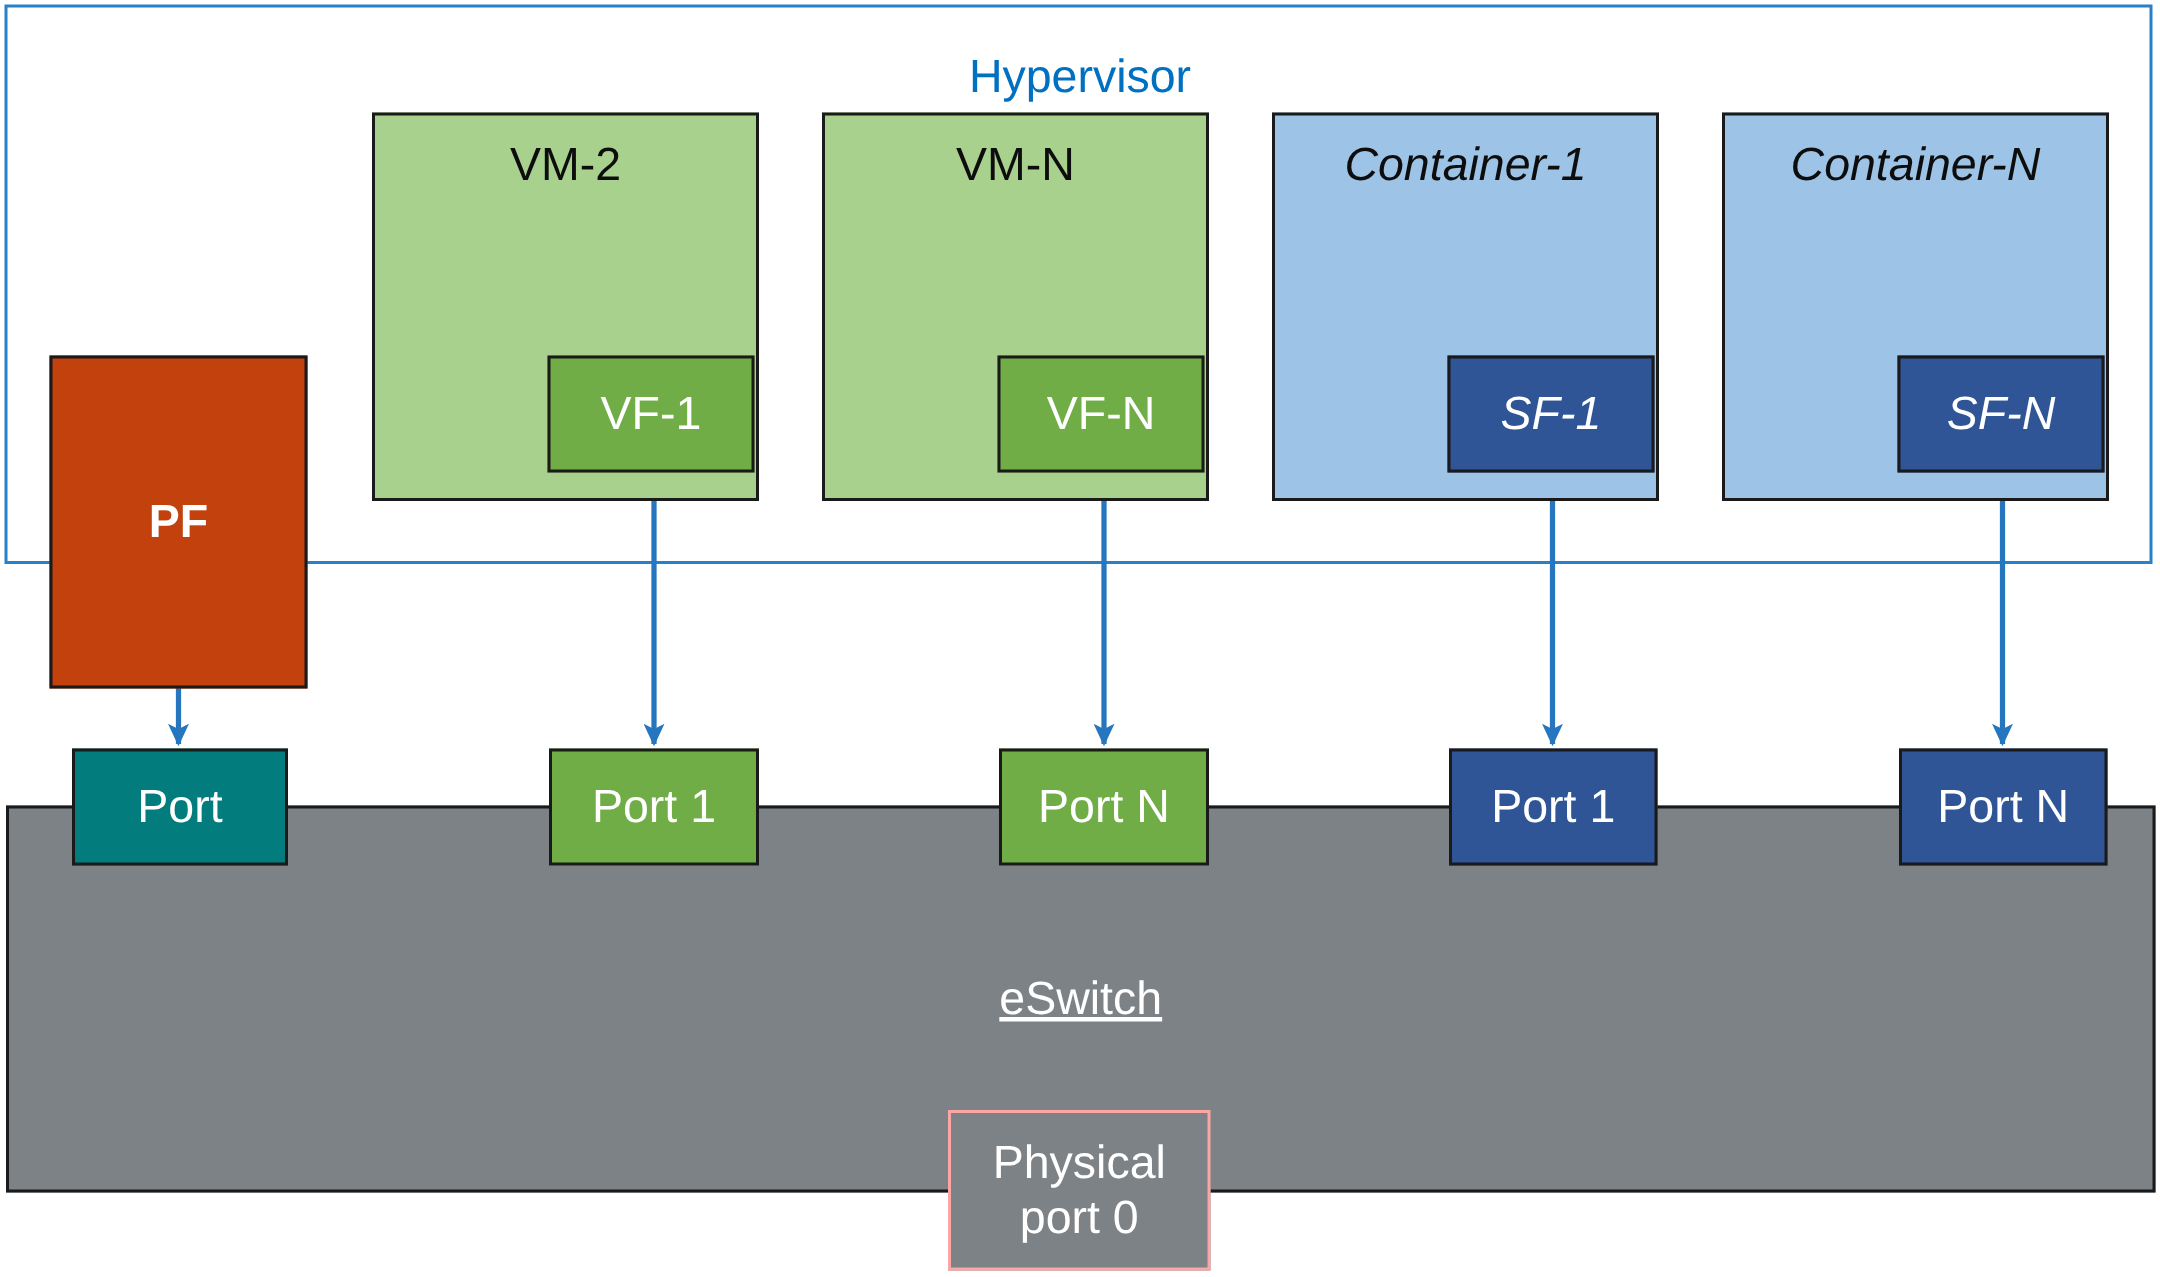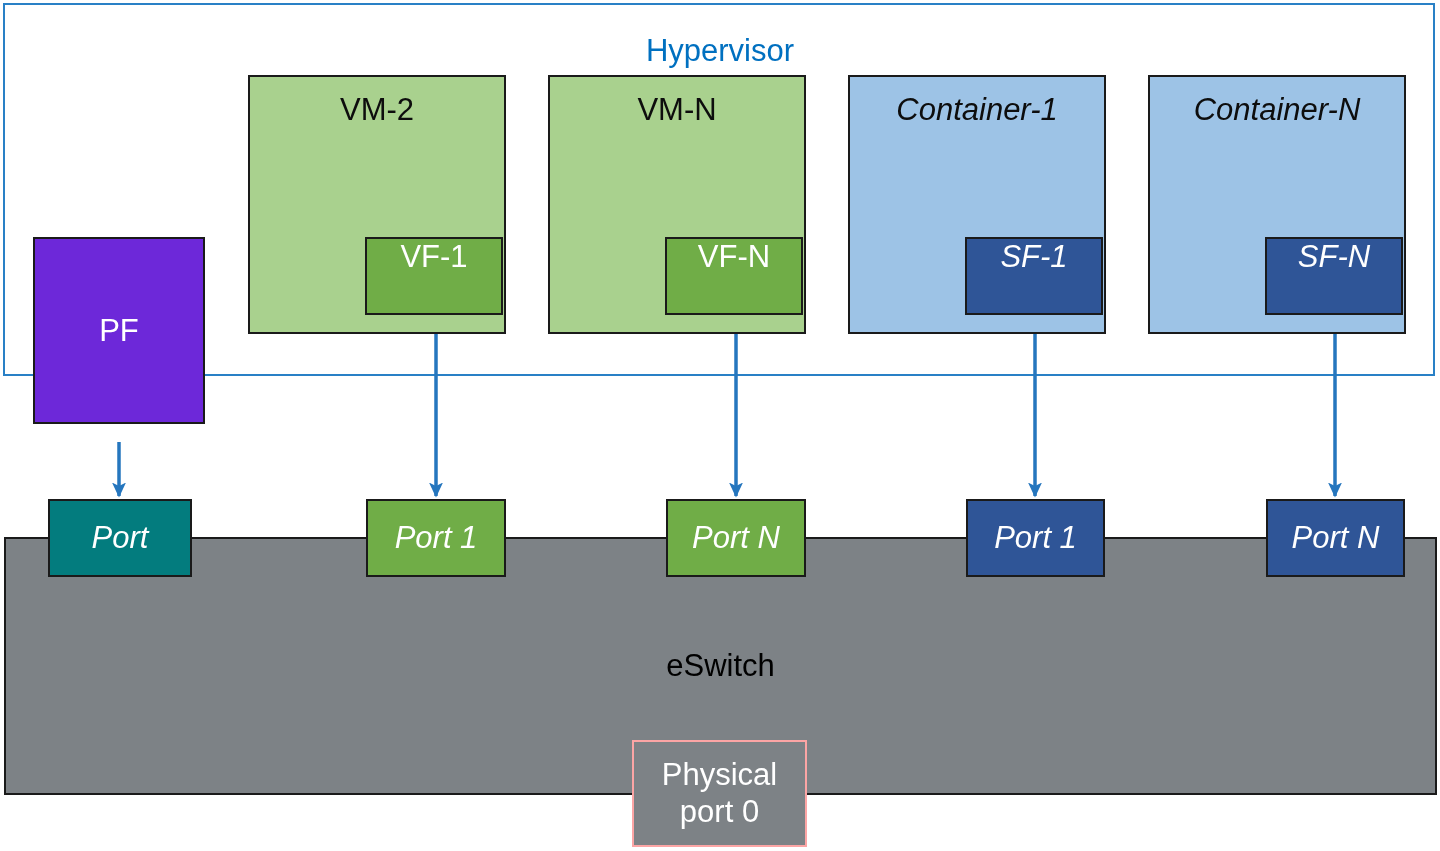--- a/index.html
+++ b/index.html
@@ -22,50 +22,50 @@
     border:2px solid #1a1a1a;box-sizing:border-box;z-index:1;
   }
   .guest.vm{background:#A9D18E;}
   .guest.container{background:#9DC3E6;font-style:italic;}
   .guest-label{
     text-align:center;padding-top:15px;font-size:31px;color:#0d0d0d;
   }
   .fn{
     position:absolute;right:1px;top:160px;width:138px;height:78px;
     border:2.5px solid #1a1a1a;box-sizing:border-box;
-    display:flex;align-items:flex-start;justify-content:center;
+    display:flex;align-items:center;justify-content:center;
     color:#ffffff;font-size:31px;
   }
   .fn.vf{background:#70AD47;}
   .fn.sf{background:#2F5597;}
   
   .pf{
-    position:absolute;left:33px;top:237px;width:172px;height:187px;
-    background:#6d28d9;border:2.5px solid #1a1a1a;box-sizing:border-box;
+    position:absolute;left:33px;top:237px;width:172px;height:222px;
+    background:#c2410c;border:2.5px solid #1a1a1a;box-sizing:border-box;
     display:flex;align-items:center;justify-content:center;
-    color:#ffffff;font-size:31px;z-index:2;
+    color:#ffffff;font-size:31px;z-index:2;font-weight:bold;
   }
   
   .arrows{position:absolute;left:0;top:0;z-index:1;}
   
   .eswitch{
     position:absolute;left:4px;top:537px;width:1433px;height:258px;
     background:#7D8286;border:2.5px solid #1a1a1a;box-sizing:border-box;z-index:1;
   }
   .eswitch-label{
     position:absolute;left:0;right:0;top:0;bottom:0;
     display:flex;align-items:center;justify-content:center;
-    color:#000000;font-size:31px;
+    color:#ffffff;font-size:31px;text-decoration:underline;
   }
   
   .port{
     position:absolute;top:499px;height:78px;
     border:2.5px solid #1a1a1a;box-sizing:border-box;
     display:flex;align-items:center;justify-content:center;
-    color:#ffffff;font-size:31px;z-index:3;font-style:italic;
+    color:#ffffff;font-size:31px;z-index:3;
   }
   .port.teal{left:48px;width:144px;background:#037C7E;}
   .port.green1{left:366px;width:140px;background:#70AD47;}
   .port.greenN{left:666px;width:140px;background:#70AD47;}
   .port.blue1{left:966px;width:139px;background:#2F5597;}
   .port.blueN{left:1266px;width:139px;background:#2F5597;}
   
   .physical{
     position:absolute;left:632px;top:740px;width:175px;height:107px;
     background:#7D8286;border:2px solid #fca5a5;box-sizing:border-box;

